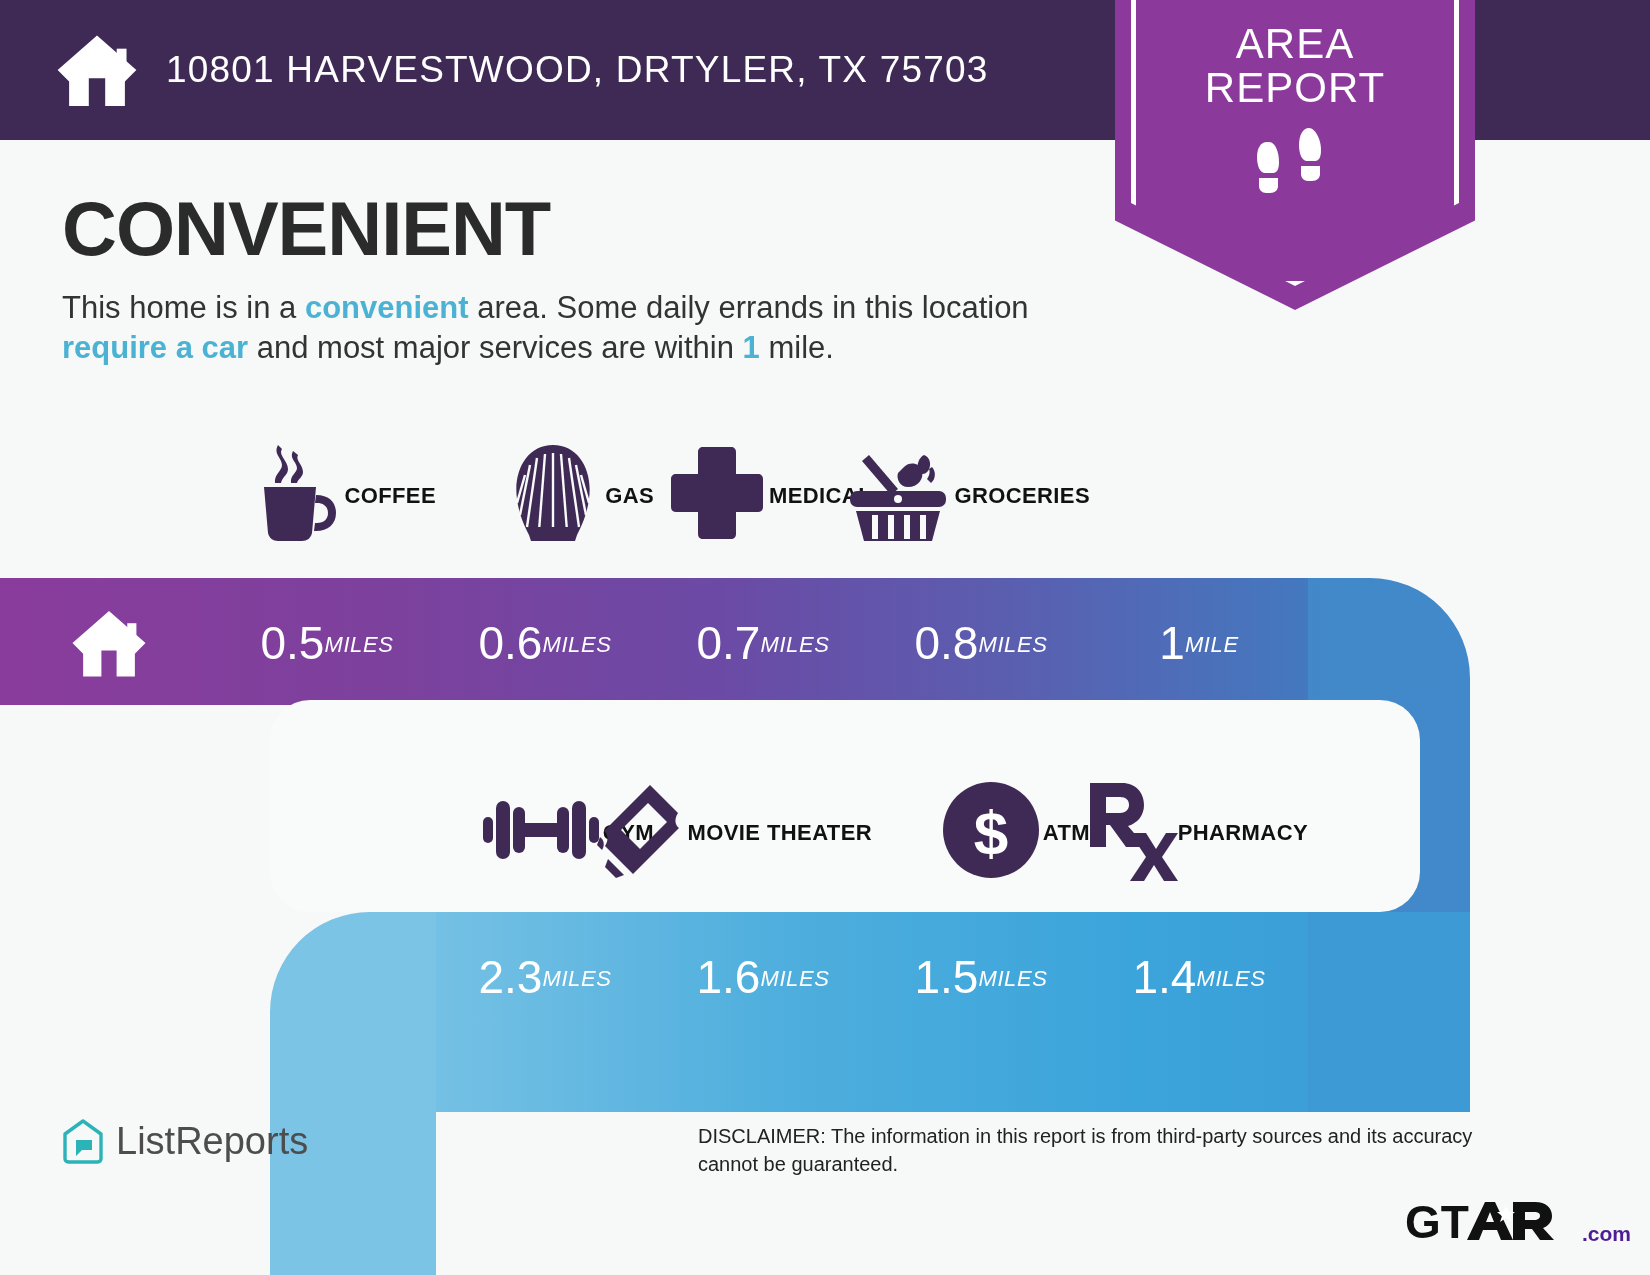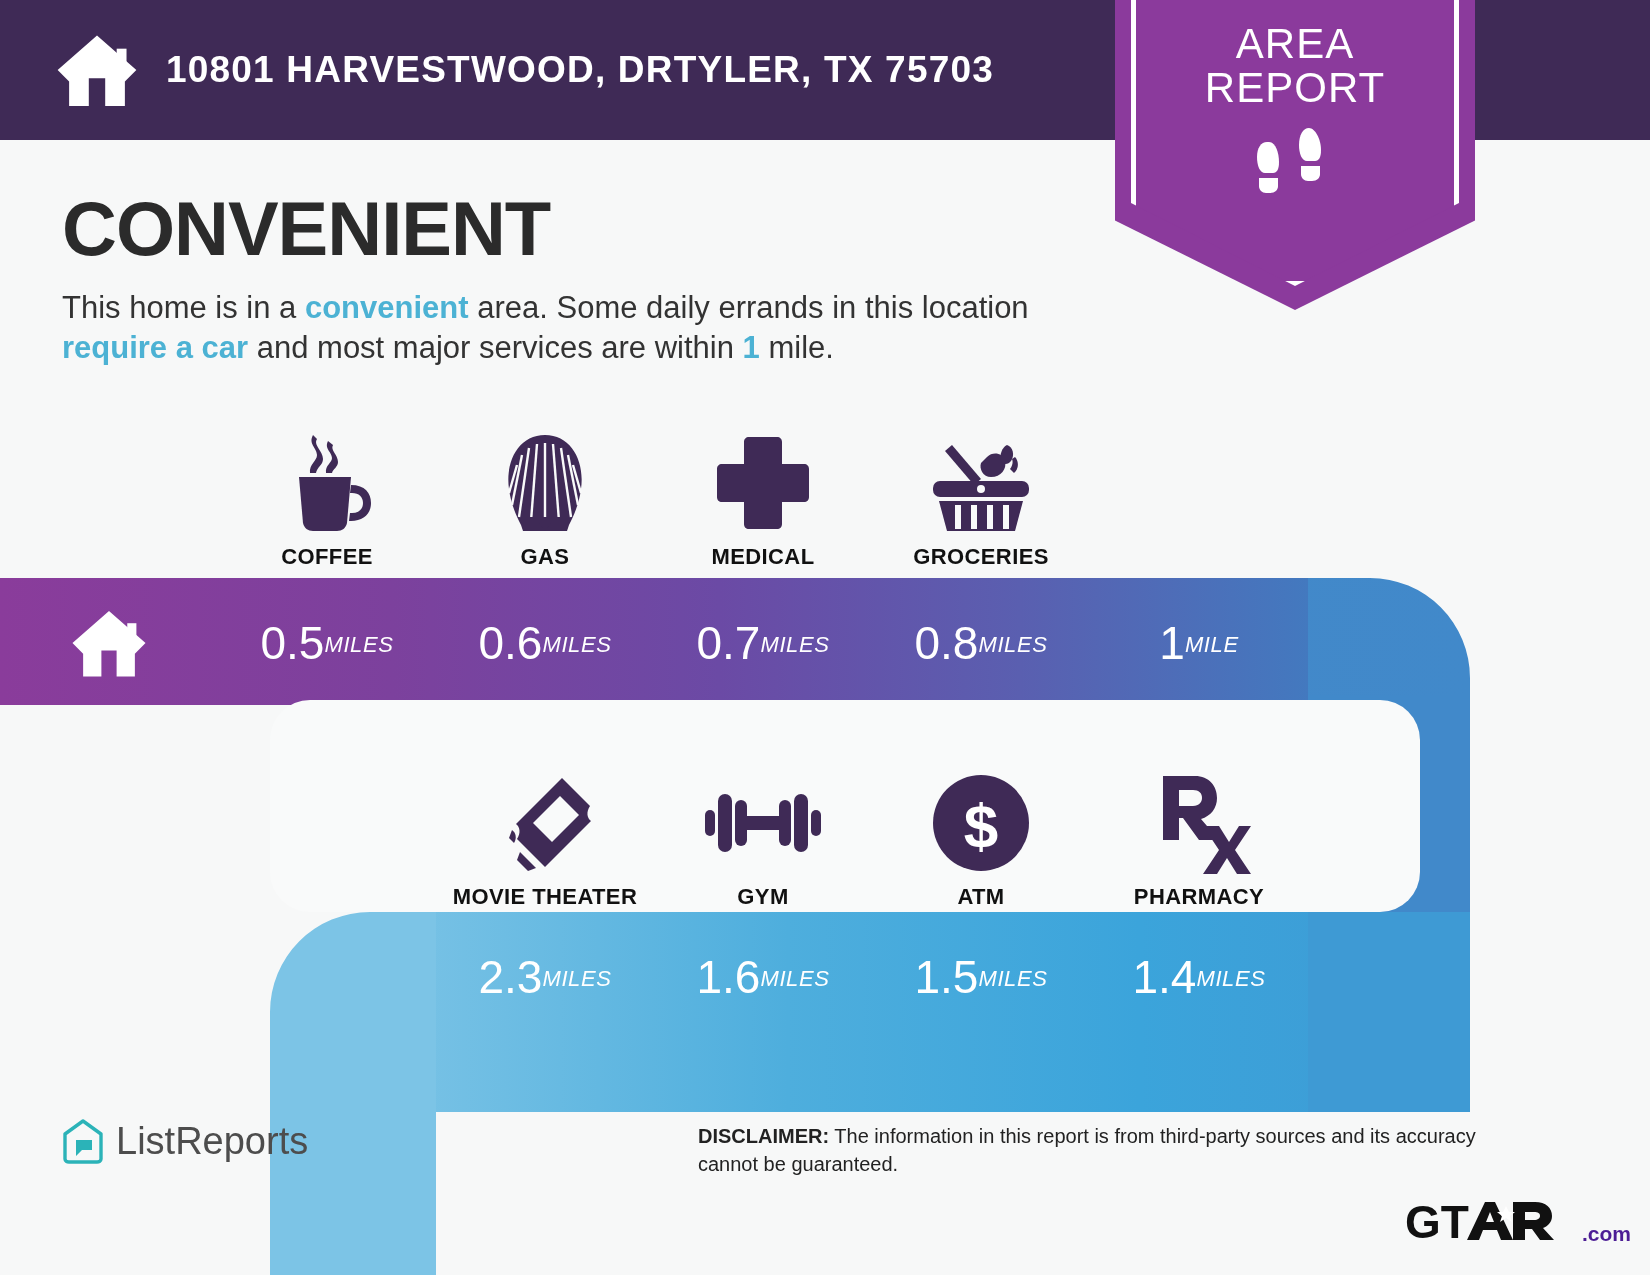--- a/index.html
+++ b/index.html
@@ -16,21 +16,21 @@
     position:absolute; left:0; top:0; width:1650px; height:140px;
     background:#3f2a56;
     display:flex; align-items:center;
   }
   .header-house { margin-left:56px; width:82px; height:76px; }
   .header-address {
     margin-left:28px;
     color:#ffffff;
     font-size:37px;
     letter-spacing:1.2px;
-    font-weight:700;
+    font-weight:400;
     white-space:nowrap;
   }
 
   
   .badge {
     position:absolute; left:1115px; top:-10px;
     width:360px; height:320px;
     background:#8b3a9c;
     clip-path:polygon(0 0, 100% 0, 100% 72%, 50% 100%, 0 72%);
     z-index:5;
@@ -71,21 +71,21 @@
   
   .snake { position:absolute; left:0; top:575px; width:1650px; height:700px; z-index:1; }
 
   
   .row1-icons { position:absolute; left:0; top:415px; width:1420px; height:155px; z-index:3; }
   .row1-bar   { position:absolute; left:0; top:578px; width:1420px; height:130px; z-index:3; }
   .row2-icons { position:absolute; left:436px; top:750px; width:984px; height:160px; z-index:3; }
   .row2-bar   { position:absolute; left:436px; top:912px; width:984px; height:130px; z-index:3; }
 
   .cellrow { display:flex; height:100%; }
-  .icell { width:218px; display:flex; flex-direction:column; align-items:center; justify-content:flex-end; }
+  .icell { width:218px; display:flex; align-items:center; justify-content:flex-end; }
   .icon-wrap { height:110px; display:flex; align-items:center; justify-content:center; }
   .icon-label {
     font-size:22px; font-weight:700; color:#111111;
     letter-spacing:0.4px; margin-top:6px; white-space:nowrap;
   }
   .dcell {
     width:218px; display:flex; flex-direction:row;
     align-items:center; justify-content:center; height:100%;
   }
   .dval { color:#ffffff; font-size:46px; line-height:46px; font-weight:400; }
@@ -98,21 +98,21 @@
     background:#f9fafa; border-radius:40px; z-index:2;
   }
 
   
   .footer-logo { position:absolute; left:62px; top:1118px; display:flex; align-items:center; z-index:4; }
   .footer-logo-text { margin-left:12px; font-size:38px; color:#4d4d4d; font-weight:400; }
   .disclaimer {
     position:absolute; left:698px; top:1122px; width:800px;
     font-size:20px; line-height:28px; color:#222222; z-index:4;
   }
-  .disclaimer b { font-weight:700; }
+  .disclaimer b { font-weight:400; }
   .gtar { position:absolute; left:1405px; top:1198px; z-index:4; display:flex; align-items:flex-end; }
   .gtar-com { font-size:21px; font-weight:700; color:#4c1d95; margin-left:1px; margin-bottom:2px; }
 </style>
 </head>
 <body>
 
 <div class="header">
   <svg class="header-house" viewBox="0 0 100 92">
     <path d="M50 4 L98 46 L84 60 L84 90 L60 90 L60 56 L40 56 L40 90 L16 90 L16 60 L2 46 Z" fill="#ffffff"></path>
     <rect x="74" y="20" width="12" height="22" fill="#ffffff"></rect>
@@ -276,47 +276,47 @@
       <div class="dval">1</div>
       <div class="dunit">MILE</div>
     </div>
   </div>
 </div>
 
 <div class="row2-icons">
   <div class="cellrow">
     <div class="icell">
       <div class="icon-wrap">
-        <svg width="110" height="110" viewBox="0 0 110 110">
-          <g fill="#3f2a56">
-            <path d="M72 10 L100 38 C96 44 97 50 101 53 L55 99 L27 71 C31 65 30 59 26 56 Z
-                     M70 28 L43 55 L62 74 L89 47 Z" fill-rule="evenodd"></path>
-            <path d="M22 62 C26 65 27 70 24 75 L19 70 Z"></path>
-            <path d="M30 84 L46 100 L38 103 L27 92 Z"></path>
-          </g>
-        </svg>
-      </div>
-      <div class="icon-label">MOVIE THEATER</div>
-    </div>
-
-    <div class="icell">
-      <div class="icon-wrap">
         <svg width="124" height="90" viewBox="0 0 124 90">
           <g fill="#3f2a56">
             <rect x="4" y="32" width="10" height="26" rx="5"></rect>
             <rect x="17" y="16" width="14" height="58" rx="7"></rect>
             <rect x="34" y="22" width="12" height="46" rx="6"></rect>
             <rect x="44" y="38" width="36" height="14"></rect>
             <rect x="78" y="22" width="12" height="46" rx="6"></rect>
             <rect x="93" y="16" width="14" height="58" rx="7"></rect>
             <rect x="110" y="32" width="10" height="26" rx="5"></rect>
           </g>
         </svg>
       </div>
       <div class="icon-label">GYM</div>
+    </div>
+
+    <div class="icell">
+      <div class="icon-wrap">
+        <svg width="110" height="110" viewBox="0 0 110 110">
+          <g fill="#3f2a56">
+            <path d="M72 10 L100 38 C96 44 97 50 101 53 L55 99 L27 71 C31 65 30 59 26 56 Z
+                     M70 28 L43 55 L62 74 L89 47 Z" fill-rule="evenodd"></path>
+            <path d="M22 62 C26 65 27 70 24 75 L19 70 Z"></path>
+            <path d="M30 84 L46 100 L38 103 L27 92 Z"></path>
+          </g>
+        </svg>
+      </div>
+      <div class="icon-label">MOVIE THEATER</div>
     </div>
 
     <div class="icell">
       <div class="icon-wrap">
         <svg width="104" height="104" viewBox="0 0 104 104">
           <circle cx="52" cy="52" r="48" fill="#3f2a56"></circle>
           <text x="52" y="76" font-family="Liberation Sans, sans-serif" font-size="62" font-weight="700" fill="#ffffff" text-anchor="middle">$</text>
         </svg>
       </div>
       <div class="icon-label">ATM</div>

